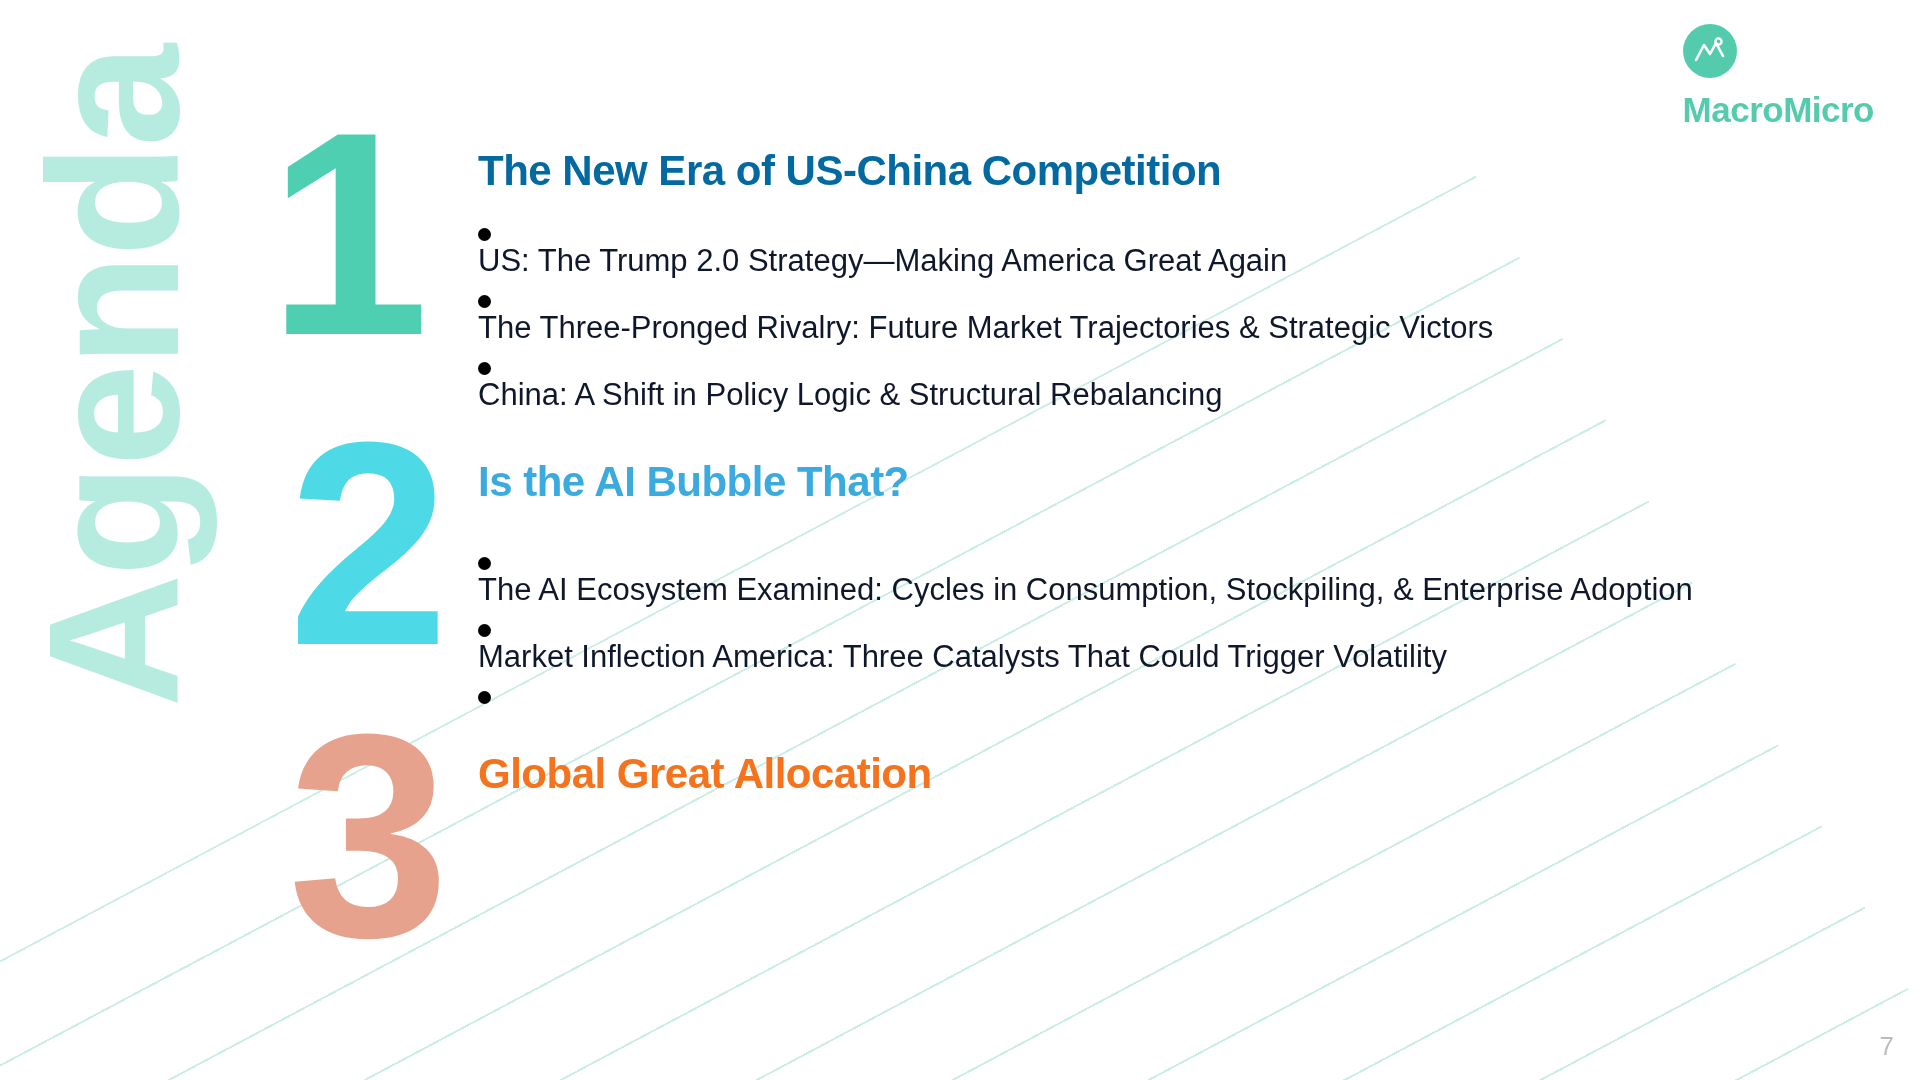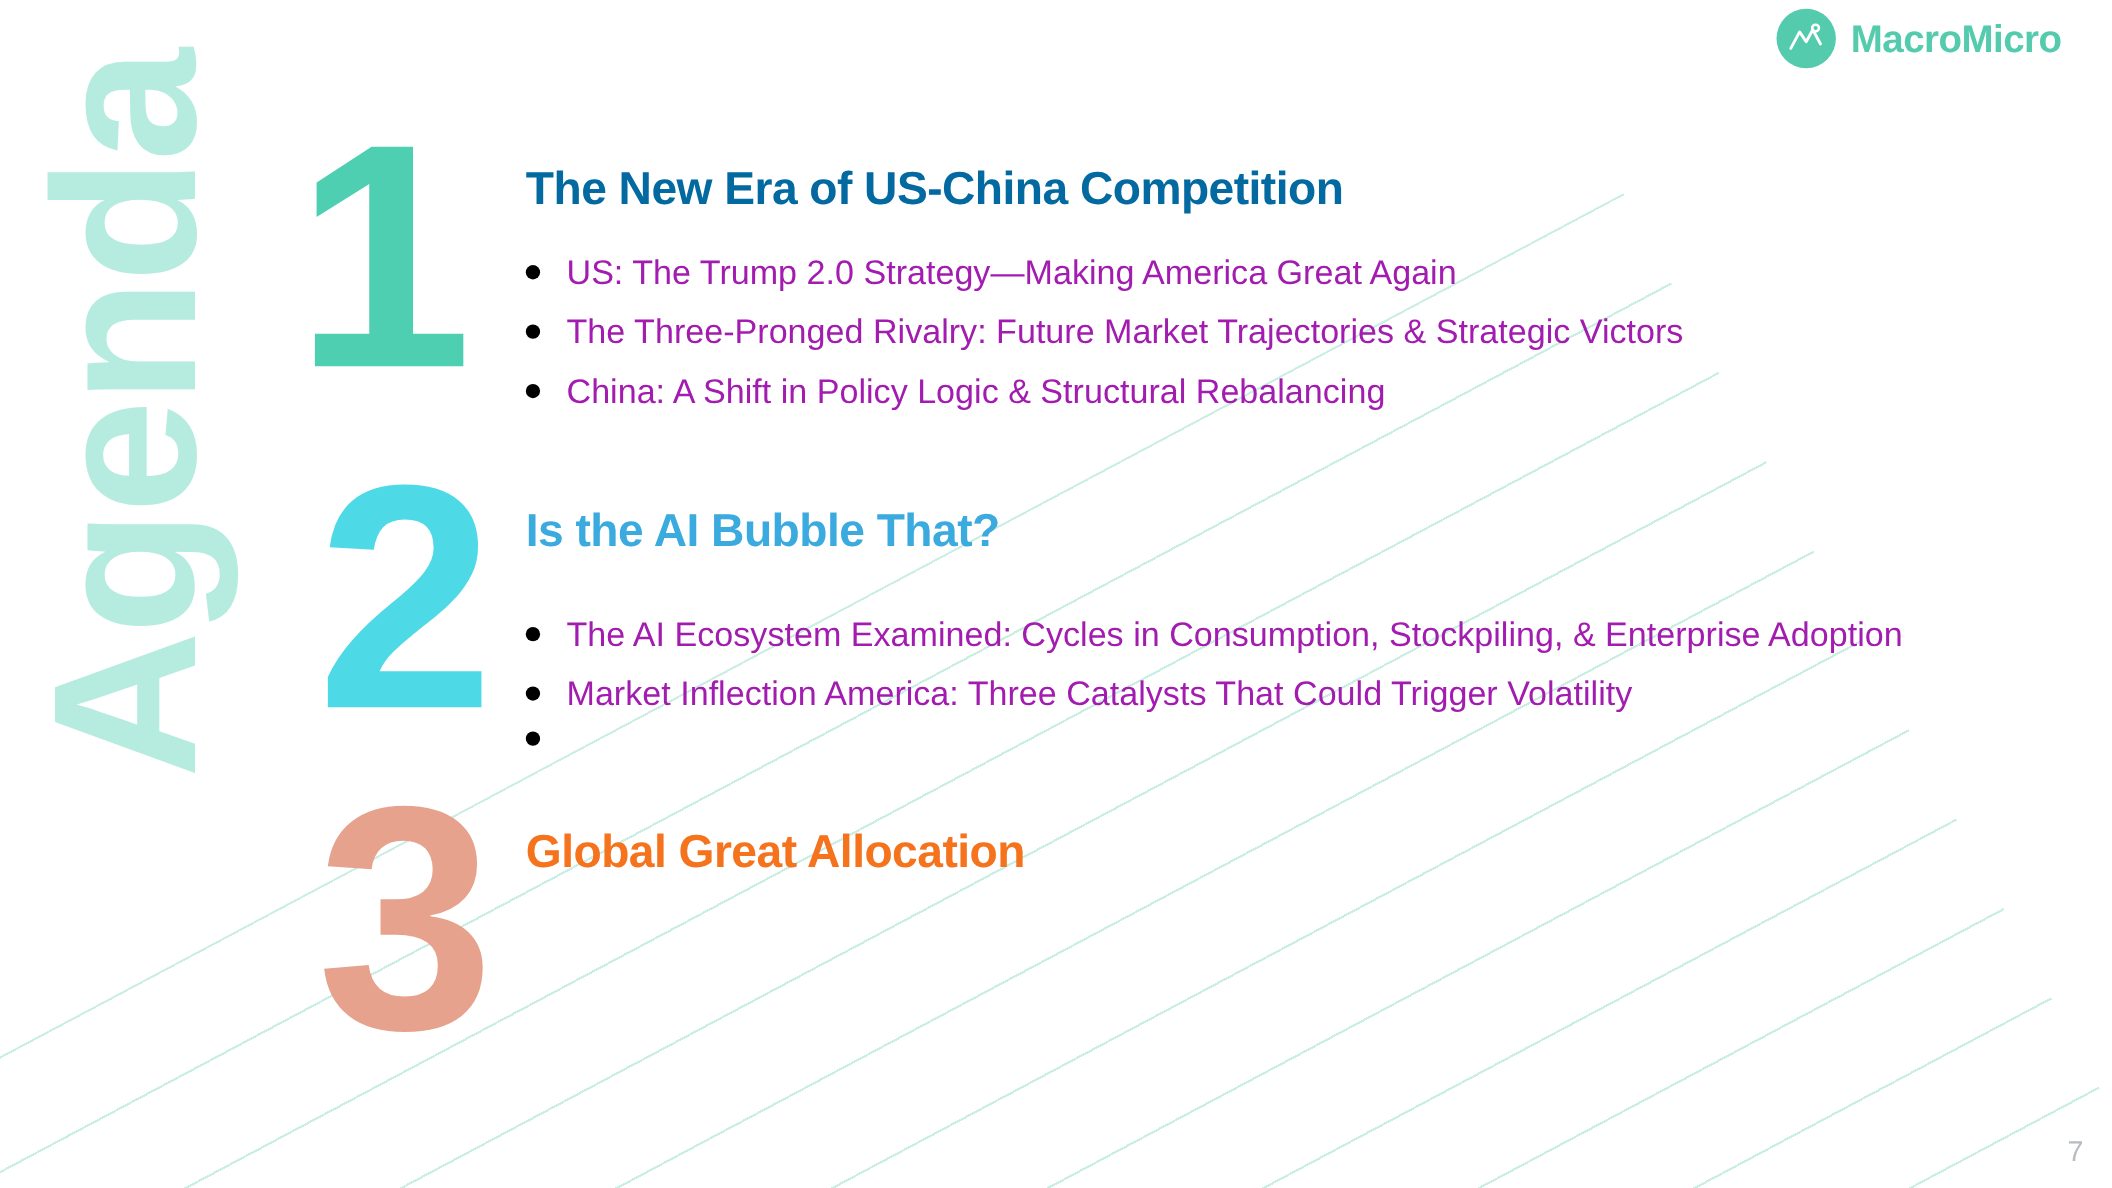--- a/index.html
+++ b/index.html
@@ -65,25 +65,25 @@
     color: #b6ece0;
     line-height: 1;
     user-select: none;
     z-index: 1;
   }
 
   
   .logo {
     position: absolute;
     right: 46px;
-    top: 8px;
-    display: flex;
-    align-items: center;
+    top: 24px;
+    display: flex;
     gap: 14px;
     z-index: 5;
+    flex-direction: column;
   }
   .logo-mark {
     width: 54px;
     height: 54px;
     border-radius: 50%;
     background: #55CBAE;
     display: flex;
     align-items: center;
     justify-content: center;
     flex: 0 0 auto;
@@ -135,24 +135,25 @@
   .bullets {
     list-style: none;
     margin: 0;
     padding: 0;
   }
   .bullets li {
     display: flex;
     align-items: baseline;
     font-family: "Liberation Sans", sans-serif;
     font-size: 31px;
-    color: #a21caf;
+    color: #0f172a;
     line-height: 1;
     white-space: nowrap;
     margin-bottom: 23px;
+    flex-direction: column;
   }
   .bullets li .dot {
     flex: 0 0 auto;
     width: 13px;
     height: 13px;
     border-radius: 50%;
     background: #000000;
     margin-right: 24px;
     position: relative;
     top: -4px;

